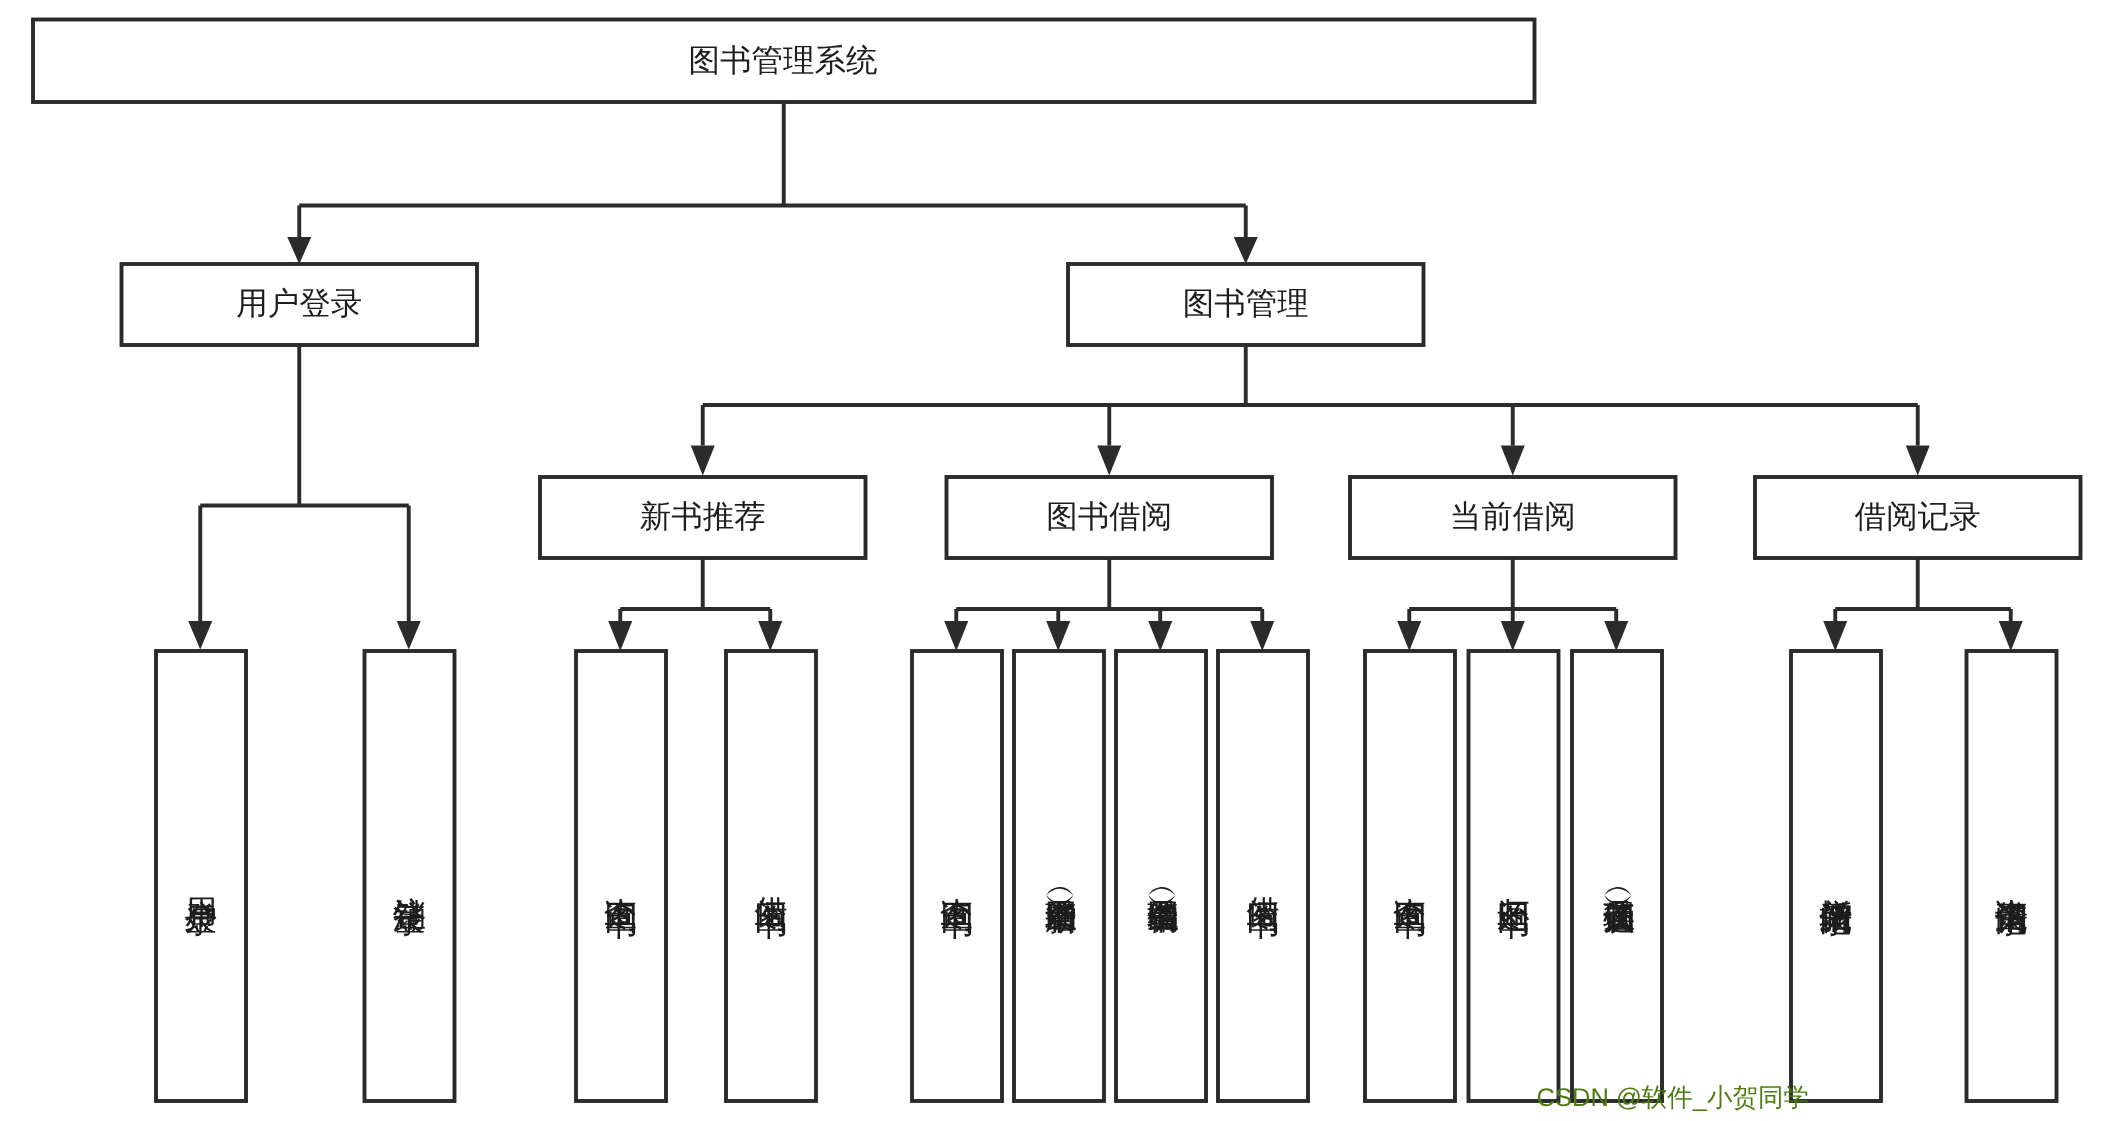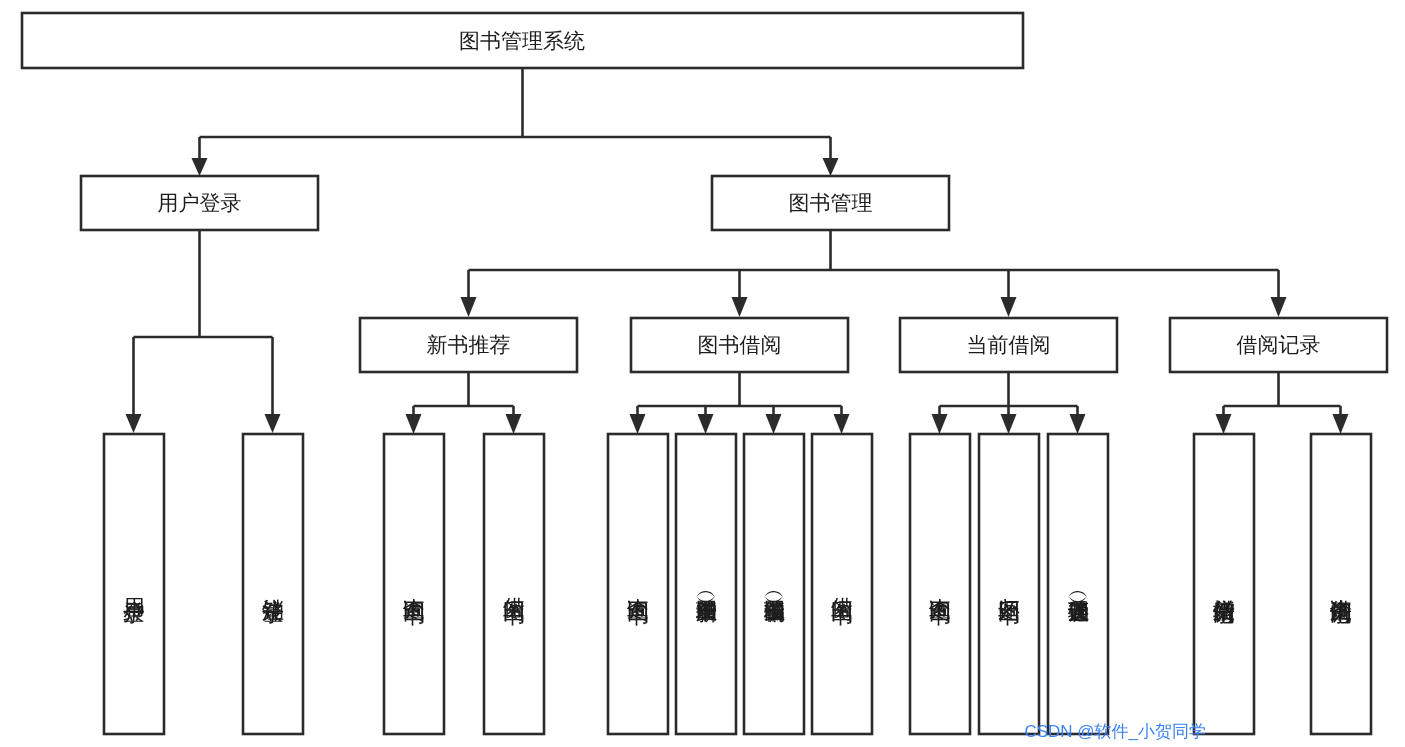--- a/index.html
+++ b/index.html
@@ -63,21 +63,21 @@
     color: #1d1d1d;
     white-space: nowrap;
     pointer-events: none;
   }
   .watermark {
     position: absolute;
     right: 12px;
     bottom: 4px;
     font-family: "Liberation Sans", sans-serif;
     font-size: 17px;
-    color: #3b82f6;
+    color: #4d7c0f;
     white-space: nowrap;
   }
 </style>
 </head>
 <body>
 
 <div id="diagram-root">
 
   <svg class="diagram-canvas" viewBox="0 0 1405 747">
 

